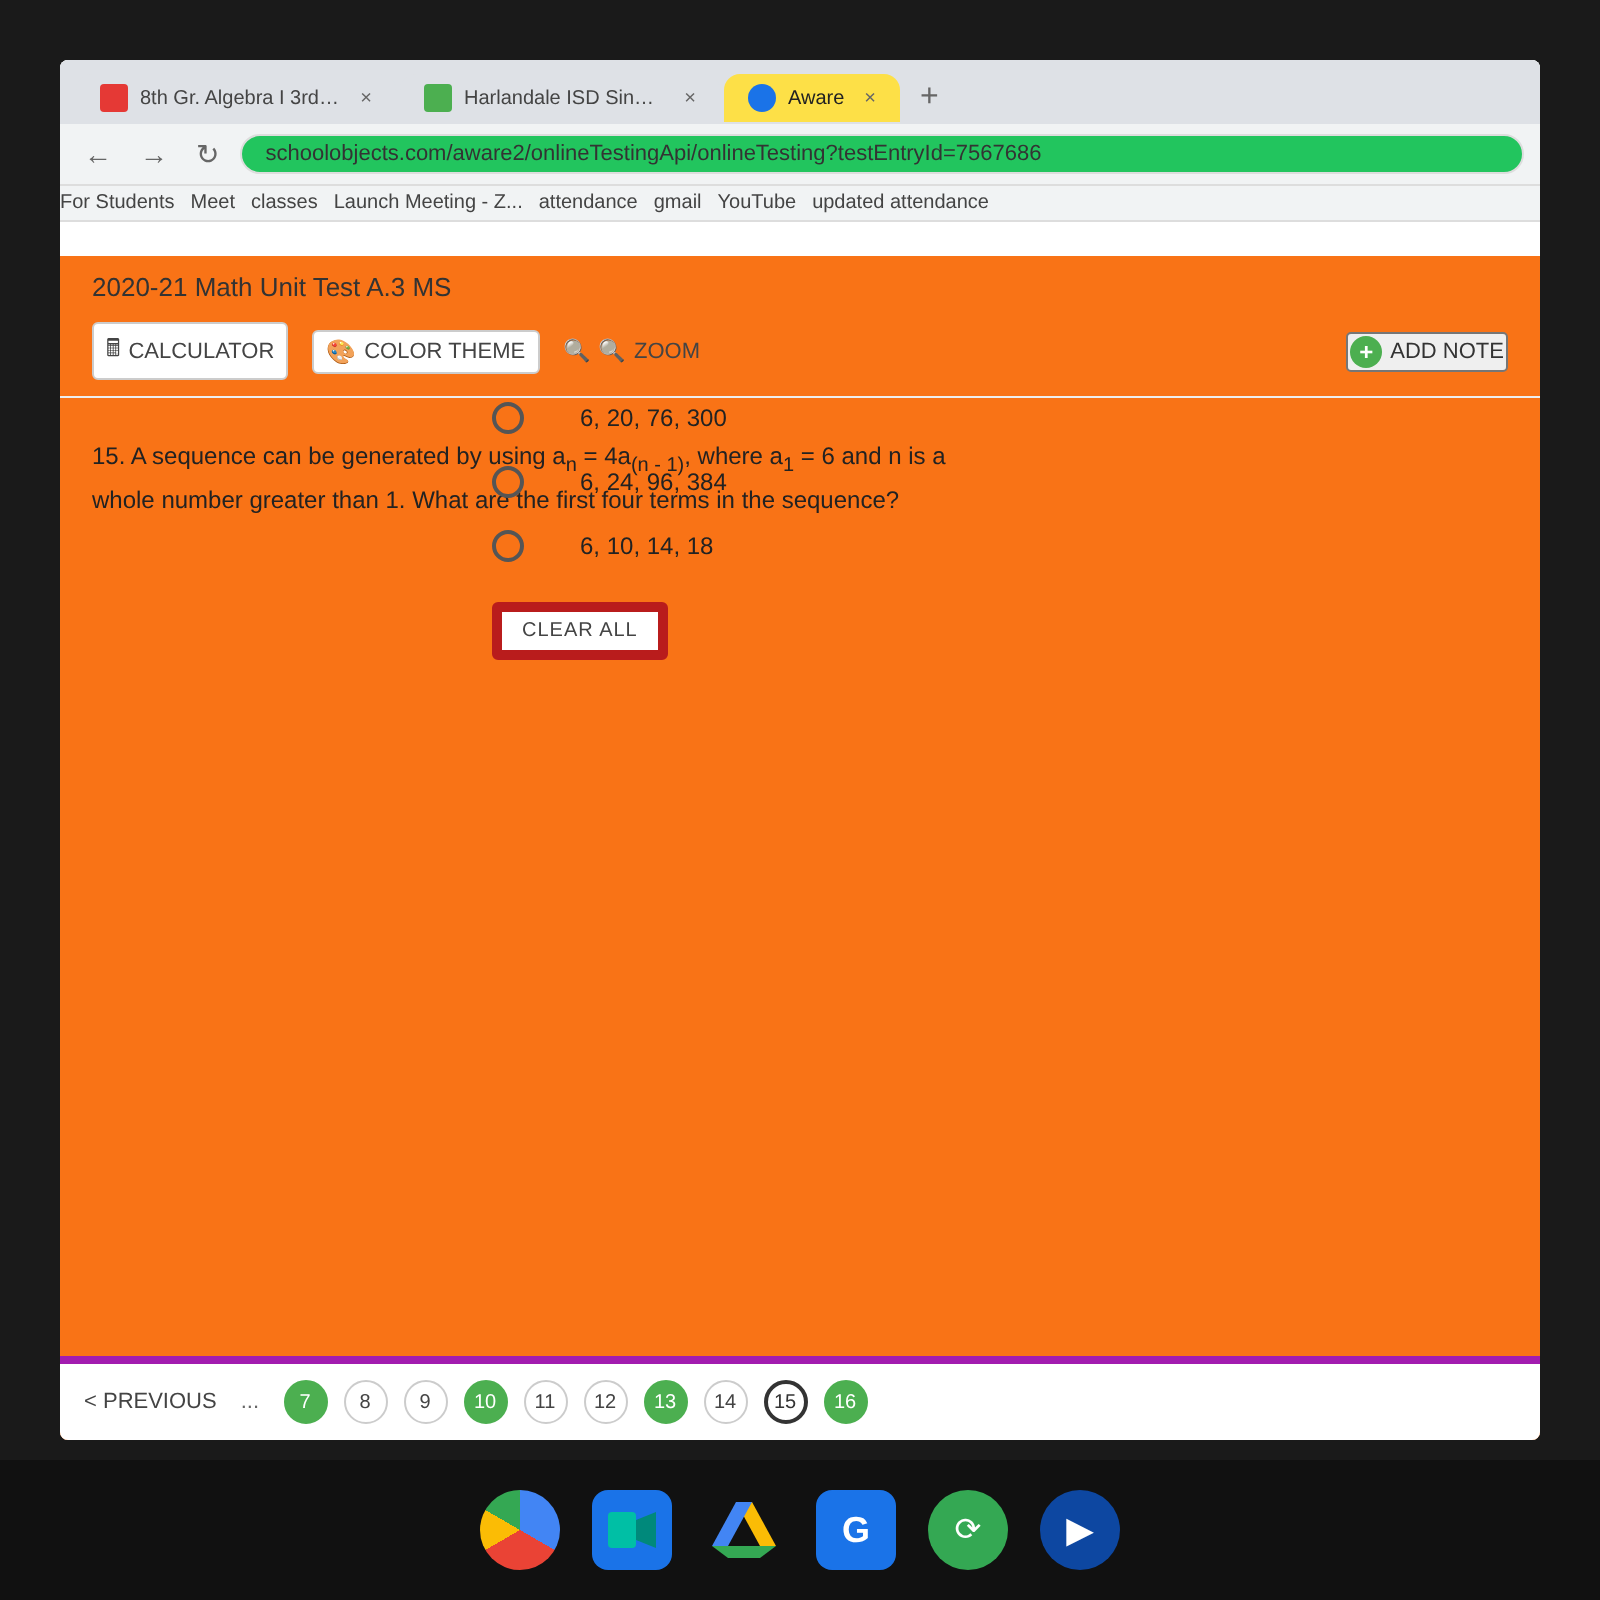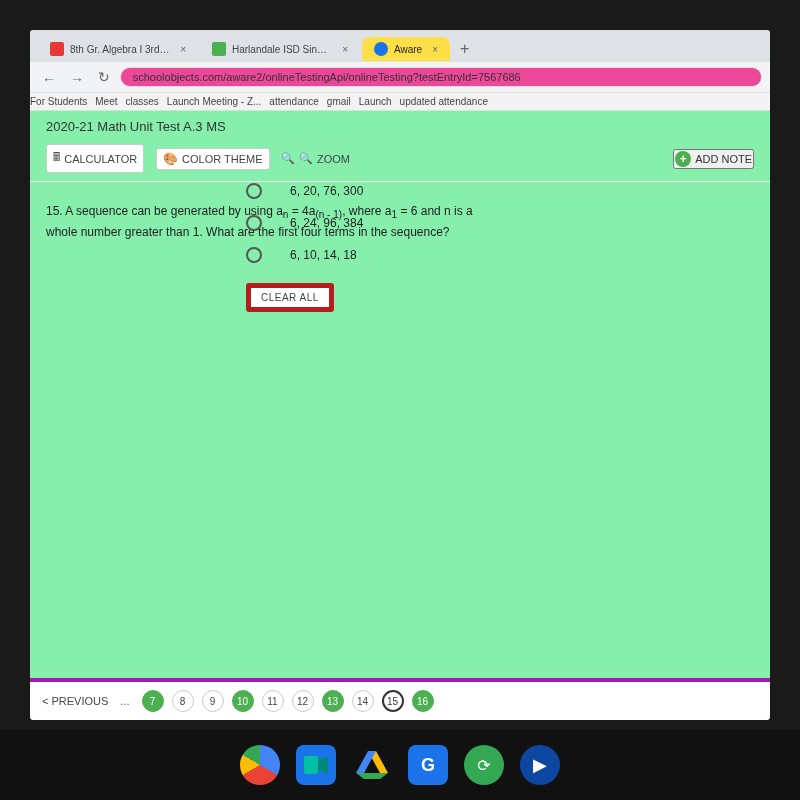--- a/index.html
+++ b/index.html
@@ -99,21 +99,21 @@
 
     .nav-btn {
       font-size: 14px;
       color: #666;
       cursor: pointer;
       padding: 2px 4px;
     }
 
     .address-input {
       flex: 1;
-      background: #ec4899;
+      background: #22c55e;
       border: 1px solid #ddd;
       border-radius: 20px;
       padding: 3px 12px;
       font-size: 11px;
       color: #333;
     }
 
     .bookmarks-bar {
       display: flex;
       align-items: center;
@@ -129,24 +129,25 @@
       align-items: center;
       gap: 3px;
       cursor: pointer;
       white-space: nowrap;
       font-size: 10px;
     }
 
     
     .page-content {
       flex: 1;
-      background: #86efac;
+      background: #f97316;
       overflow-y: auto;
       display: flex;
       flex-direction: column;
+      margin-top: 17px;
     }
 
     .page-header {
       padding: 8px 16px 4px;
       border-bottom: 1px solid #eee;
       flex-shrink: 0;
     }
 
     .page-title {
       font-size: 13px;
@@ -413,21 +414,21 @@
         <span class="bookmark-item">
           <span>Launch Meeting - Z...</span>
         </span>
         <span class="bookmark-item">
           <span>attendance</span>
         </span>
         <span class="bookmark-item">
           <span>gmail</span>
         </span>
         <span class="bookmark-item">
-          <span>Launch</span>
+          <span>YouTube</span>
         </span>
         <span class="bookmark-item">
           <span>updated attendance</span>
         </span>
       </div>
     </div>
 
     <div class="page-content">
 
       <div class="page-header">

